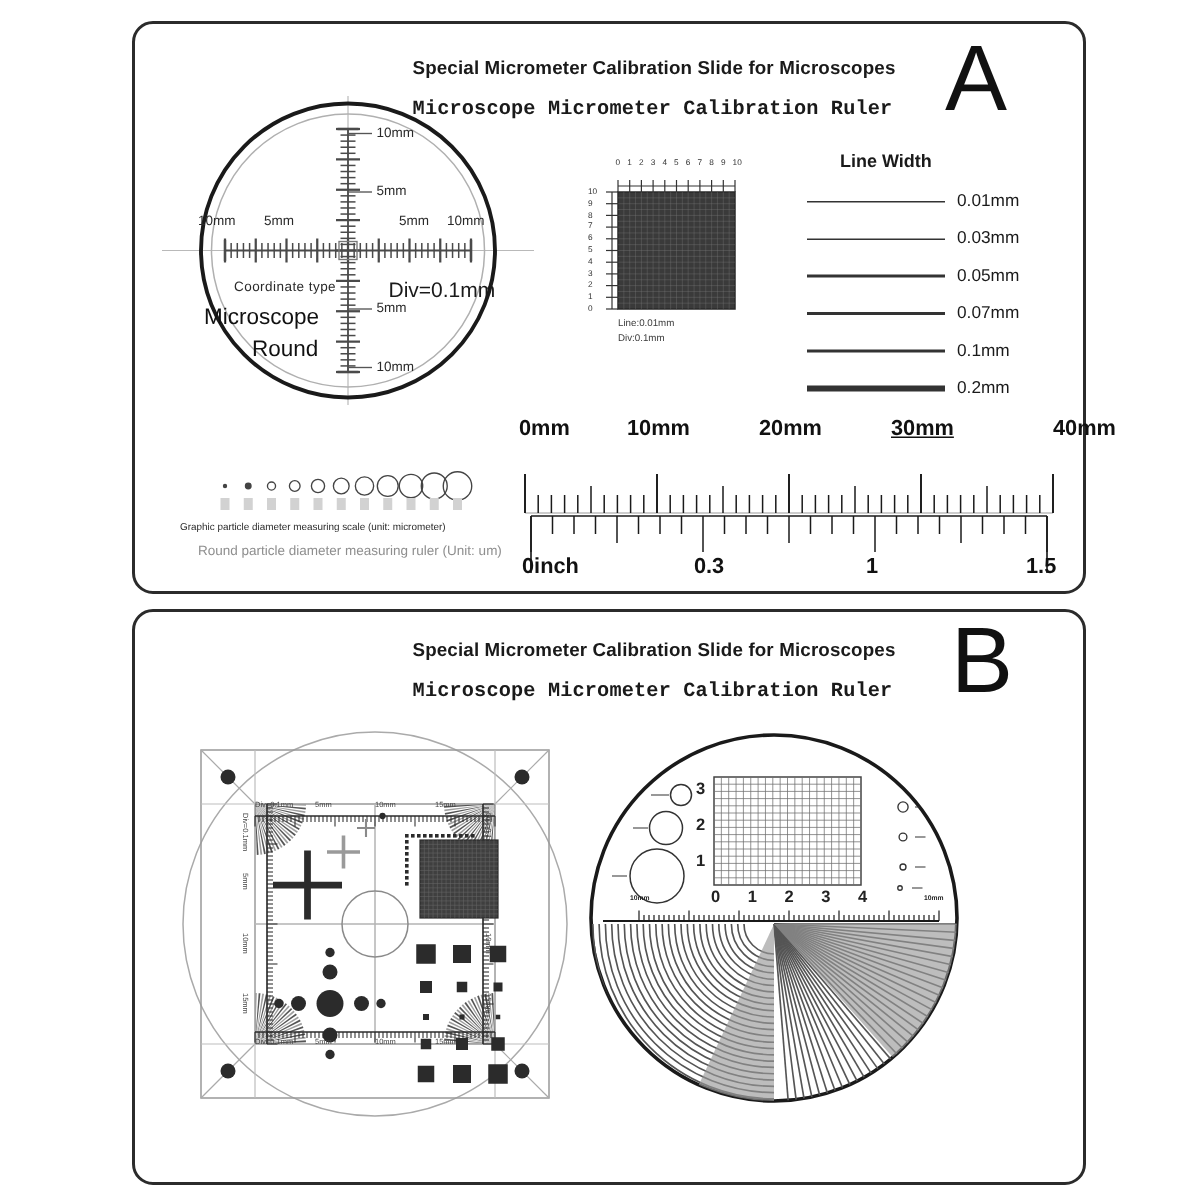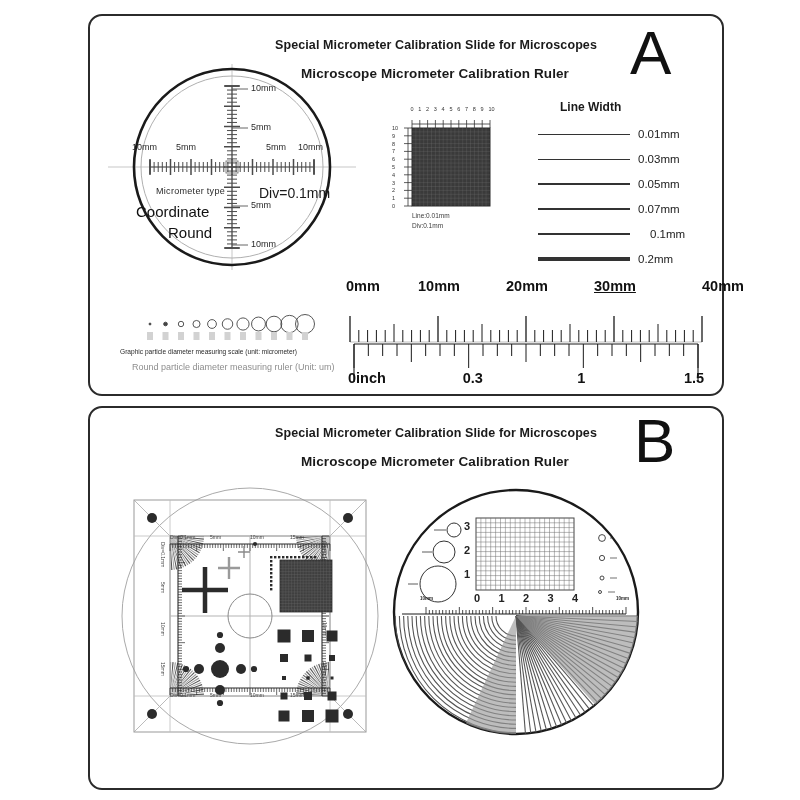--- a/index.html
+++ b/index.html
@@ -3,21 +3,21 @@
 <meta charset="utf-8">
 <style>
   html,body{margin:0;padding:0;background:#ffffff;}
   body{width:800px;height:800px;position:relative;
        font-family:"Liberation Sans",sans-serif;color:#1a1a1a;overflow:hidden;}
 
   .panel{position:absolute;border:2.5px solid #2b2b2b;border-radius:14px;background:#fff;}
   #panel-a{left:88px;top:14px;width:632px;height:378px;}
   #panel-b{left:88px;top:406px;width:632px;height:380px;}
 
-  .hdr{position:absolute;text-align:center;white-space:nowrap;}
+  .hdr{position:absolute;text-align:center;white-space:nowrap;font-family:Liberation Mono, monospace;}
   .hdr1{font-size:12.5px;font-weight:600;letter-spacing:.1px;
         font-family:"Liberation Sans",sans-serif;}
   .hdr2{font-size:13.5px;font-weight:700;letter-spacing:.1px;}
   .bigletter{position:absolute;font-size:62px;line-height:58px;font-weight:400;
              font-family:"Liberation Sans",sans-serif;color:#111;}
 
   .lw-title{position:absolute;font-size:12px;font-weight:600;white-space:nowrap;}
   .lw-row{position:absolute;display:flex;align-items:center;}
   .lw-line{width:92px;background:#333;}
   .lw-lab{font-size:11.5px;margin-left:8px;white-space:nowrap;font-weight:500;}
@@ -159,22 +159,22 @@
     <span class="t sm" style="left:24px;top:78px;">10mm</span>
     <span class="t sm" style="left:68px;top:78px;">5mm</span>
     <span class="t sm" style="left:158px;top:78px;">5mm</span>
     <span class="t sm" style="left:190px;top:78px;">10mm</span>
 
     <span class="t sm" style="left:143px;top:19px;">10mm</span>
     <span class="t sm" style="left:143px;top:58px;">5mm</span>
     <span class="t sm" style="left:143px;top:136px;">5mm</span>
     <span class="t sm" style="left:143px;top:175px;">10mm</span>
 
-    <span class="t sm" style="left:48px;top:122px;letter-spacing:.3px;">Micrometer type</span>
-    <span class="t lg" style="left:28px;top:139px;">Coordinate</span>
+    <span class="t sm" style="left:48px;top:122px;letter-spacing:.3px;">Coordinate type</span>
+    <span class="t lg" style="left:28px;top:139px;">Microscope</span>
     <span class="t lg" style="left:60px;top:160px;">Round</span>
     <span class="t" style="left:151px;top:121px;font-size:14px;">Div=0.1mm</span>
   </div>
 
   <div class="abs" style="left:300px;top:90px;width:110px;height:140px;">
     <svg width="110" height="128" viewBox="0 0 110 128">
       <rect x="22" y="22" width="78" height="78" fill="#3a3a3a" stroke="#2a2a2a" stroke-width="1"></rect>
       <g id="gb-vlines" stroke="#7d7d7d" stroke-width="0.4" opacity="0.55">
           <line x1="25.9" y1="22" x2="25.9" y2="100"></line>
           <line x1="29.8" y1="22" x2="29.8" y2="100"></line>
@@ -288,21 +288,21 @@
           <span class="lw-lab">0.03mm</span>
         </div>
         <div class="lw-row" style="left: 0px; top: 78px;">
           <div class="lw-line" style="height: 1.4px;"></div>
           <span class="lw-lab">0.05mm</span>
         </div>
         <div class="lw-row" style="left: 0px; top: 103px;">
           <div class="lw-line" style="height: 1.8px;"></div>
           <span class="lw-lab">0.07mm</span>
         </div>
-        <div class="lw-row" style="left: 0px; top: 128px; gap: 12px;">
+        <div class="lw-row" style="left: 0px; top: 128px;">
           <div class="lw-line" style="height: 2.2px;"></div>
           <span class="lw-lab">0.1mm</span>
         </div>
         <div class="lw-row" style="left: 0px; top: 153px;">
           <div class="lw-line" style="height: 3.2px;"></div>
           <span class="lw-lab">0.2mm</span>
         </div>
       </div>
   </div>
 

